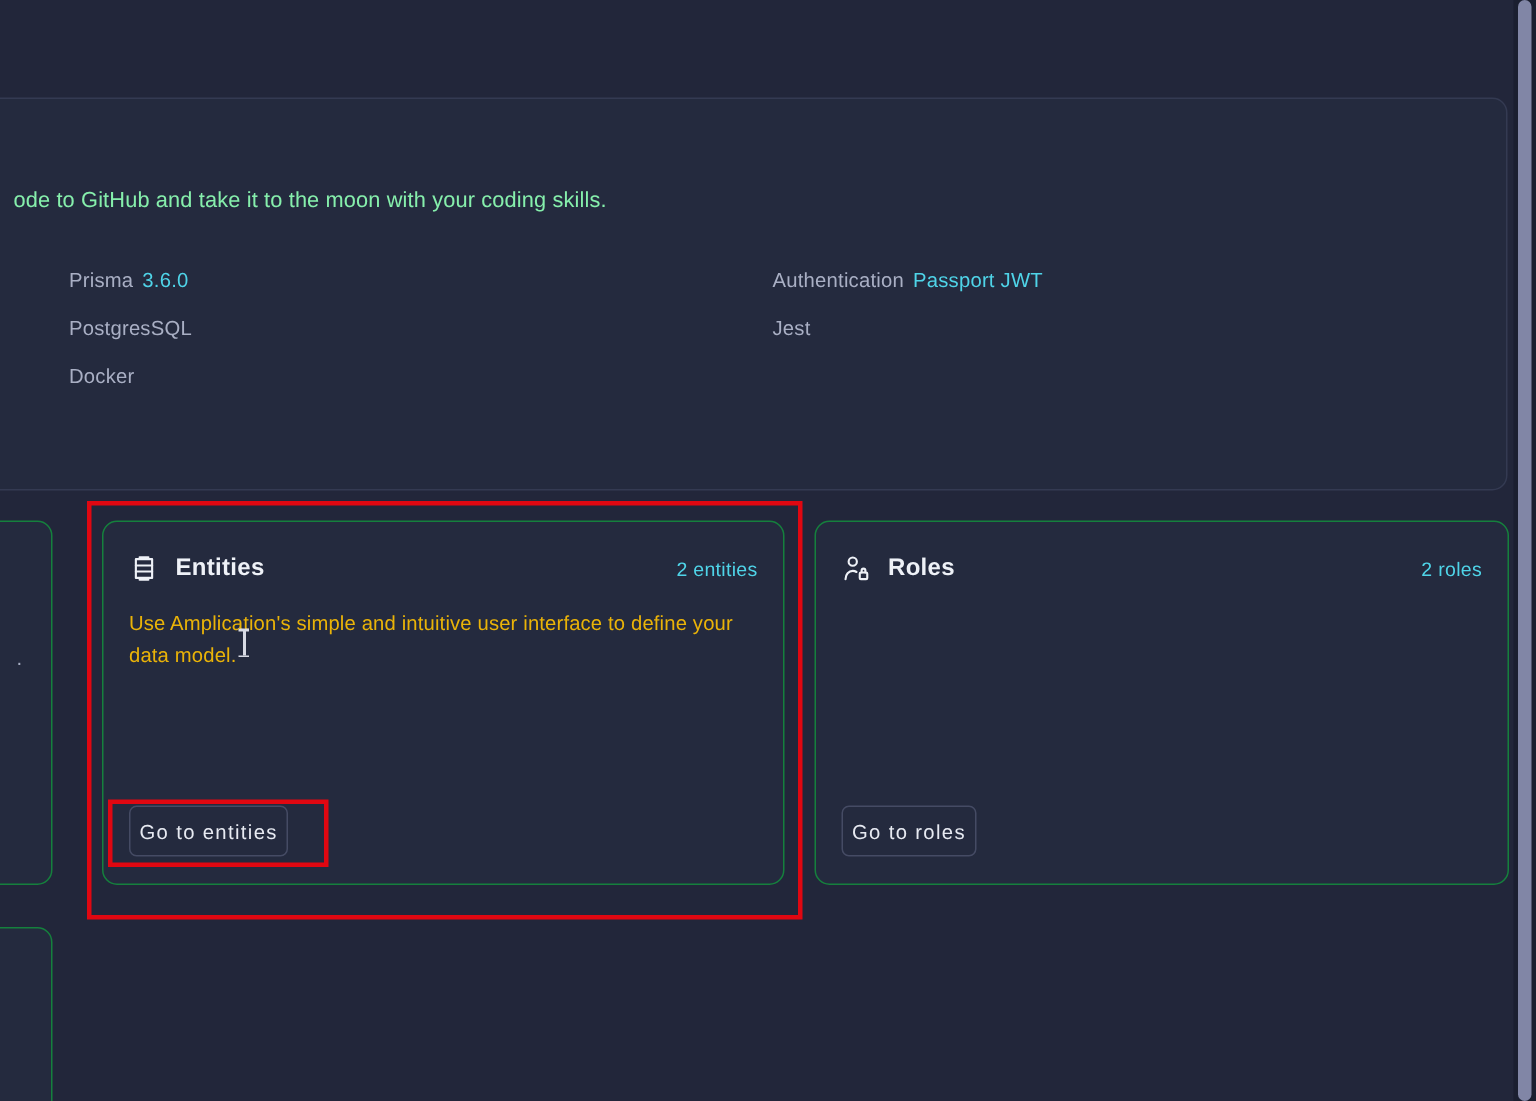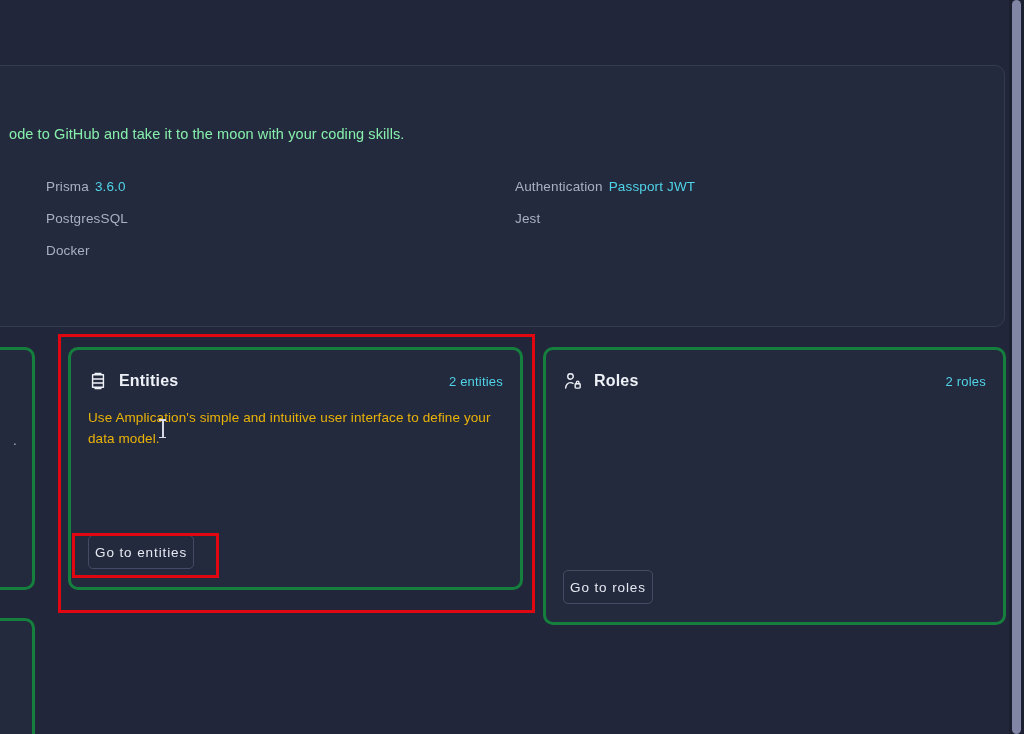--- a/index.html
+++ b/index.html
@@ -62,35 +62,35 @@
   }
   .stack-value {
     color: #4fd4e8;
     margin-left: 6px;
   }
 
   
   .feature-card {
     position: absolute;
     background: #242a3e;
-    border: 3px solid #15803d;
+    border: 1px solid #15803d;
     border-radius: 10px;
     box-sizing: border-box;
   }
   #card-entities {
     left: 68px;
     top: 347px;
     width: 455px;
     height: 243px;
   }
   #card-roles {
     left: 543px;
     top: 347px;
     width: 463px;
-    height: 278px;
+    height: 243px;
   }
   
   #card-partial-left {
     left: -290px;
     top: 347px;
     width: 325px;
     height: 243px;
   }
   #card-partial-bottom-left {
     left: -290px;

